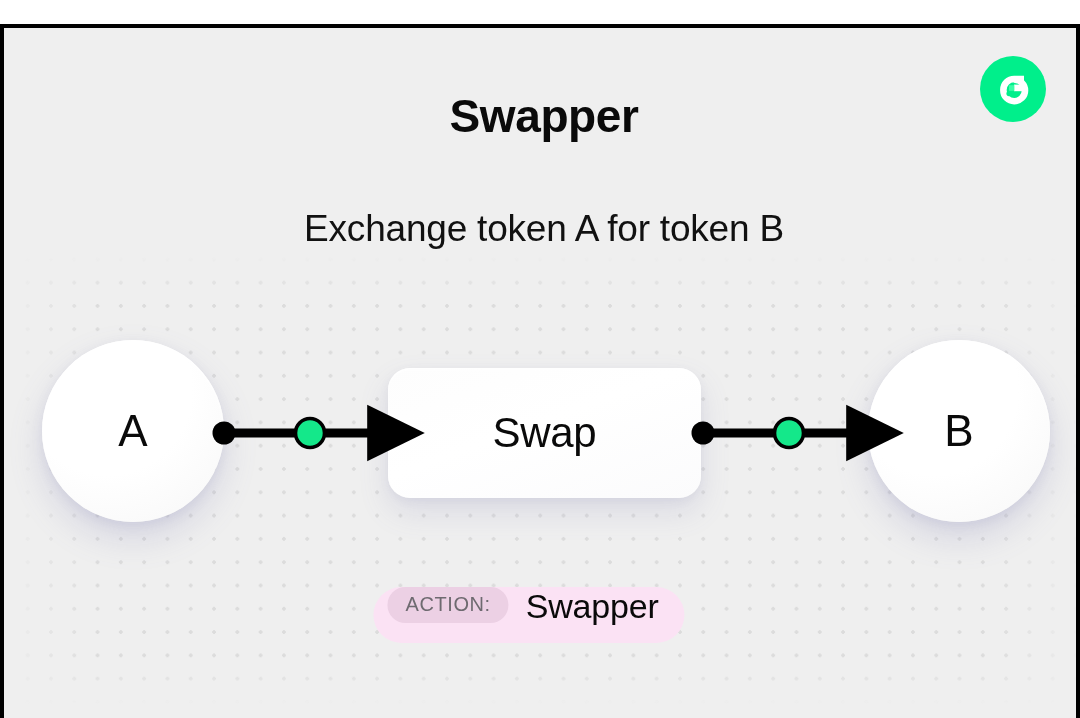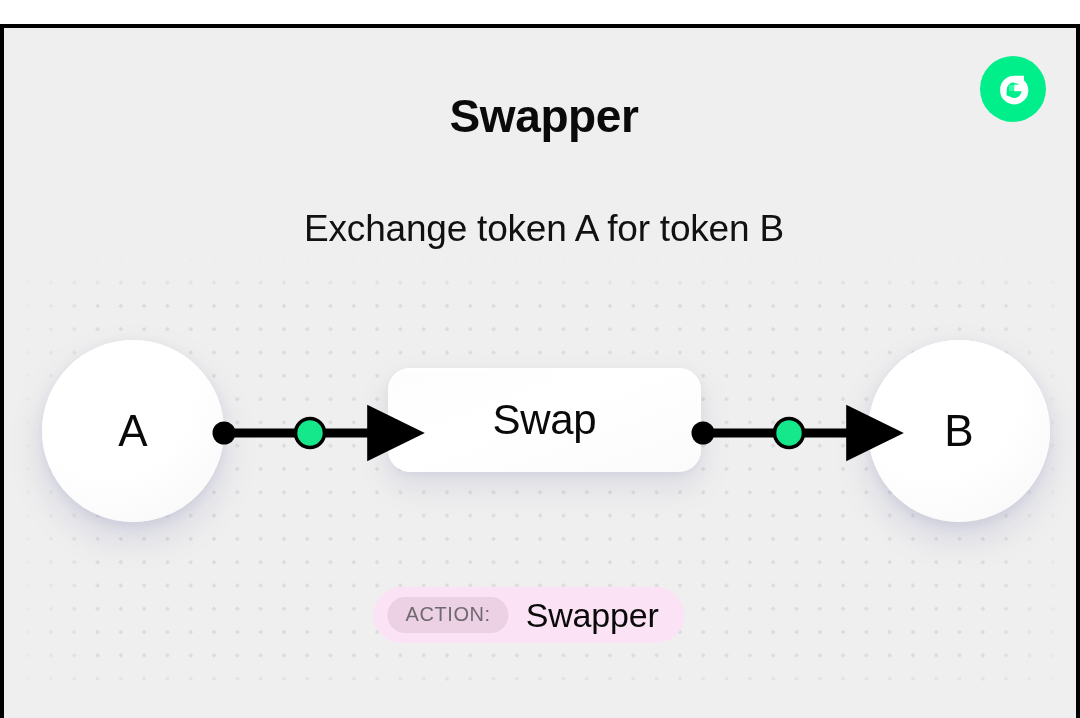--- a/index.html
+++ b/index.html
@@ -107,21 +107,21 @@
   }
   #token-node-a { left: 38px;  top: 312px; }
   #token-node-b { left: 864px; top: 312px; }
 
   
   #swap-box {
     position: absolute;
     left: 384px;
     top: 340px;
     width: 313px;
-    height: 104px;
+    height: 130px;
     border-radius: 22px;
     background: linear-gradient(160deg, #fdfdfd 0%, #ffffff 45%, #fbfbfc 100%);
     box-shadow:
       0 14px 30px rgba(110,110,170,0.16),
       0 3px 10px rgba(110,110,170,0.08),
       inset 0 2px 3px rgba(255,255,255,0.95);
     display: flex;
     align-items: center;
     justify-content: center;
   }
@@ -146,21 +146,21 @@
     position: absolute;
     left: 50%;
     transform: translateX(-50%);
     margin-left: -11px;
     top: 559px;
     height: 56px;
     padding: 0 26px 0 14px;
     border-radius: 28px;
     background: #fbe2f4;
     display: flex;
-    align-items: center;
+    align-items: flex-start;
     gap: 17px;
   }
   #action-badge-key {
     background: #ecd0e4;
     color: #6e6a70;
     font-size: 20px;
     font-weight: 400;
     letter-spacing: 0.6px;
     border-radius: 20px;
     padding: 7px 18px 8px 18px;

